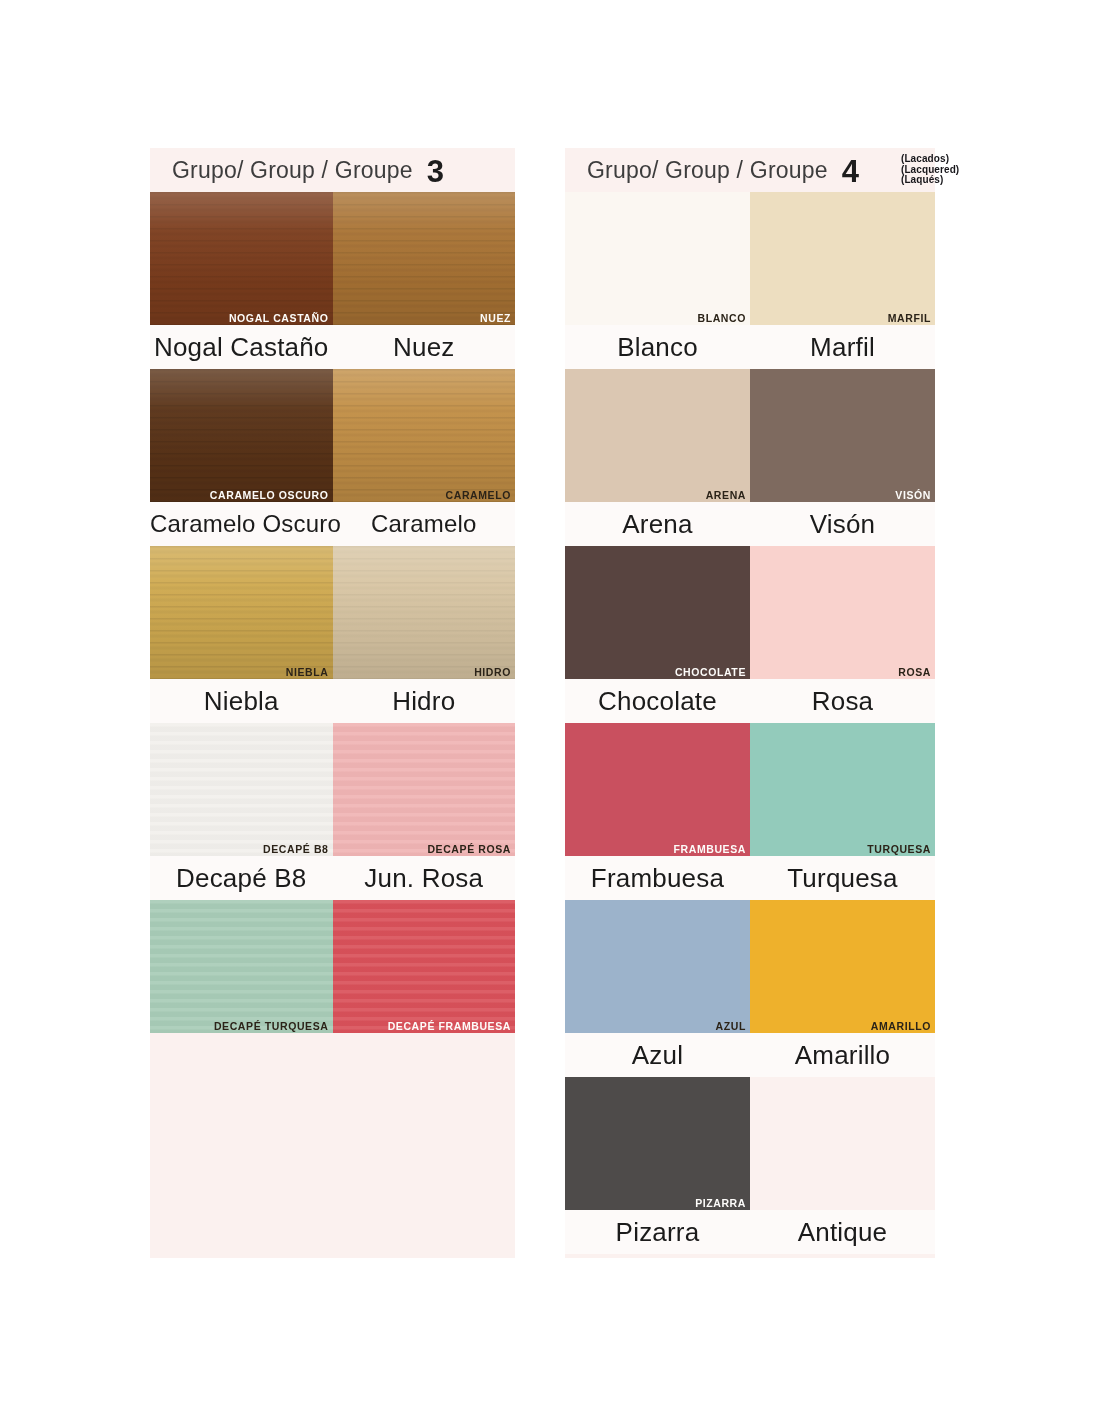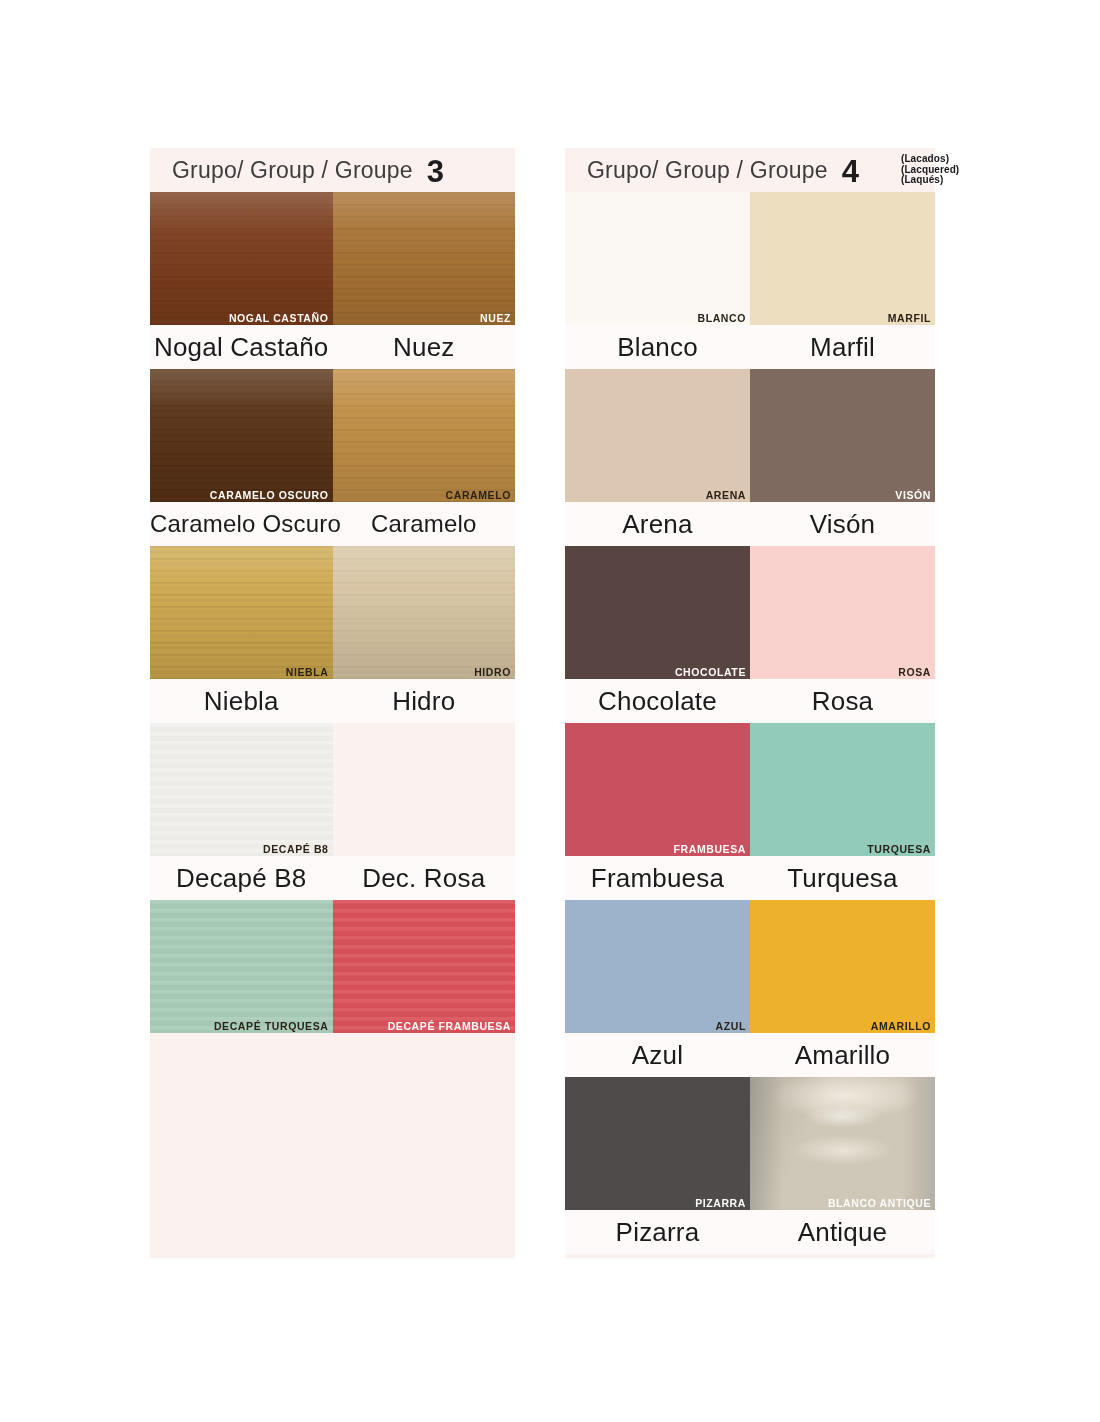--- a/index.html
+++ b/index.html
@@ -226,24 +226,30 @@
       <div class="name">Hidro</div>
     </div>
 
     <div class="row">
       <div class="cell">
         <div class="chip" style="background: rgb(242, 240, 236);">
           <div class="paintstroke"></div>
         </div>
         <span class="chip-label dark">DECAPÉ B8</span>
       </div>
+      <div class="cell">
+        <div class="chip" style="background: rgb(240, 180, 180);">
+          <div class="paintstroke"></div>
+        </div>
+        <span class="chip-label dark">DECAPÉ ROSA</span>
+      </div>
     </div>
     <div class="names">
       <div class="name">Decapé B8</div>
-      <div class="name">Dec. Rosa</div>
+      <div class="name">Jun. Rosa</div>
     </div>
 
     <div class="row">
       <div class="cell">
         <div class="chip" style="background: rgb(168, 204, 183);">
           <div class="paintstroke"></div>
         </div>
         <span class="chip-label dark">DECAPÉ TURQUESA</span>
       </div>
       <div class="cell">
@@ -340,24 +346,20 @@
     <div class="names">
       <div class="name">Azul</div>
       <div class="name">Amarillo</div>
     </div>
 
     <div class="row">
       <div class="cell">
         <div class="chip" style="background: rgb(78, 75, 74);"></div>
         <span class="chip-label light">PIZARRA</span>
       </div>
-      <div class="cell">
-        <div class="chip antique"></div>
-        <span class="chip-label light">BLANCO ANTIQUE</span>
-      </div>
     </div>
     <div class="names">
       <div class="name">Pizarra</div>
       <div class="name">Antique</div>
     </div>
   </div>
 
 </div>
 
 </body></html>

